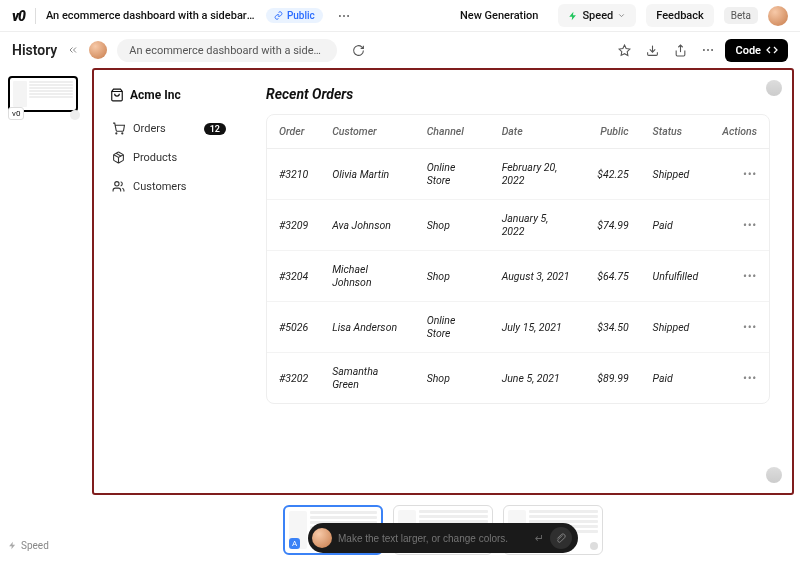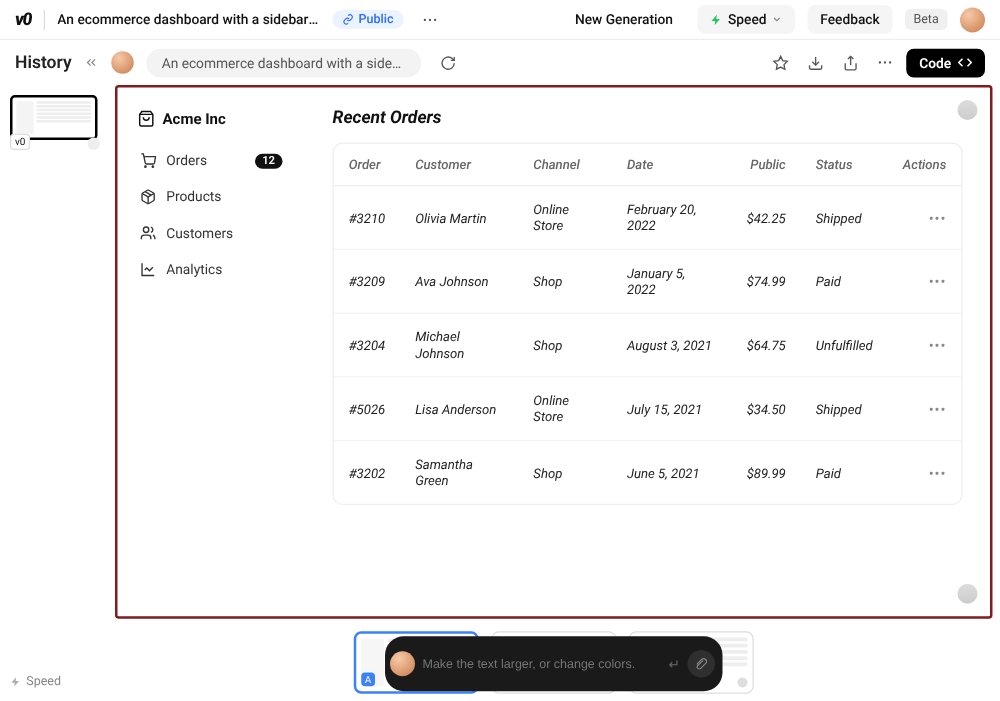--- a/index.html
+++ b/index.html
@@ -68,21 +68,21 @@
   .var-thumb.sel { border: 2px solid #3b82f6; }
   .var-thumb .vside { width: 18px; background: #f6f6f6; border-radius: 2px; }
   .var-thumb .vmain { flex: 1; display: flex; flex-direction: column; gap: 2px; }
   .var-thumb .vrow { height: 3px; background: #eee; border-radius: 1px; }
   .var-label { position: absolute; left: 4px; bottom: 4px; font-size: 8px; color: #fff; width: 11px; height: 11px; border-radius: 3px; display: flex; align-items: center; justify-content: center; }
   .var-label.a { background: #3b82f6; }
   .var-label.g { background: #bbb; }
   .var-dot { position: absolute; right: 4px; bottom: 4px; width: 8px; height: 8px; border-radius: 50%; background: #ddd; }
 
   
-  .prompt-bar { position: absolute; bottom: 8px; left: 50%; transform: translateX(-50%); width: 270px; height: 44px; background: #1a1a1a; border-radius: 15px; display: flex; align-items: center; padding: 0 6px 0 4px; gap: 6px; }
+  .prompt-bar { position: absolute; bottom: 8px; left: 50%; transform: translateX(-50%); width: 270px; height: 30px; background: #1a1a1a; border-radius: 15px; display: flex; align-items: center; padding: 0 6px 0 4px; gap: 6px; }
   .prompt-bar .pavatar { width: 20px; height: 20px; border-radius: 50%; background: radial-gradient(circle at 35% 30%, #f7c9a8, #c77b4a); }
   .prompt-bar input { flex: 1; background: transparent; border: none; outline: none; color: #aaa; font-size: 10px; }
   .prompt-bar .pk { color: #666; font-size: 11px; }
   .prompt-bar .psend { width: 22px; height: 22px; border-radius: 11px; background: #2f2f2f; display: flex; align-items: center; justify-content: center; color: #888; cursor: pointer; }
 </style>
 </head>
 <body>
 
 <div class="topbar">
   <span class="logo">v0</span>
@@ -228,27 +228,20 @@
           <span>Products</span>
         </div>
         <div class="nav-item">
           <svg width="13" height="13" viewBox="0 0 24 24" fill="none" stroke="currentColor" stroke-width="2">
               <path d="M16 21v-2a4 4 0 0 0-4-4H6a4 4 0 0 0-4 4v2"></path>
               <circle cx="9" cy="7" r="4"></circle>
               <path d="M22 21v-2a4 4 0 0 0-3-3.87"></path>
               <path d="M16 3.13a4 4 0 0 1 0 7.75"></path>
             </svg>
           <span>Customers</span>
-        </div>
-        <div class="nav-item">
-          <svg width="13" height="13" viewBox="0 0 24 24" fill="none" stroke="currentColor" stroke-width="2">
-              <path d="M3 3v18h18"></path>
-              <path d="m19 9-5 5-4-4-3 3"></path>
-            </svg>
-          <span>Analytics</span>
         </div>
       </div>
 
       <div class="dash-main">
         <div class="dash-title">Recent Orders</div>
         <div class="table-wrap">
           <table>
             <thead>
               <tr>
                 <th>Order</th>

